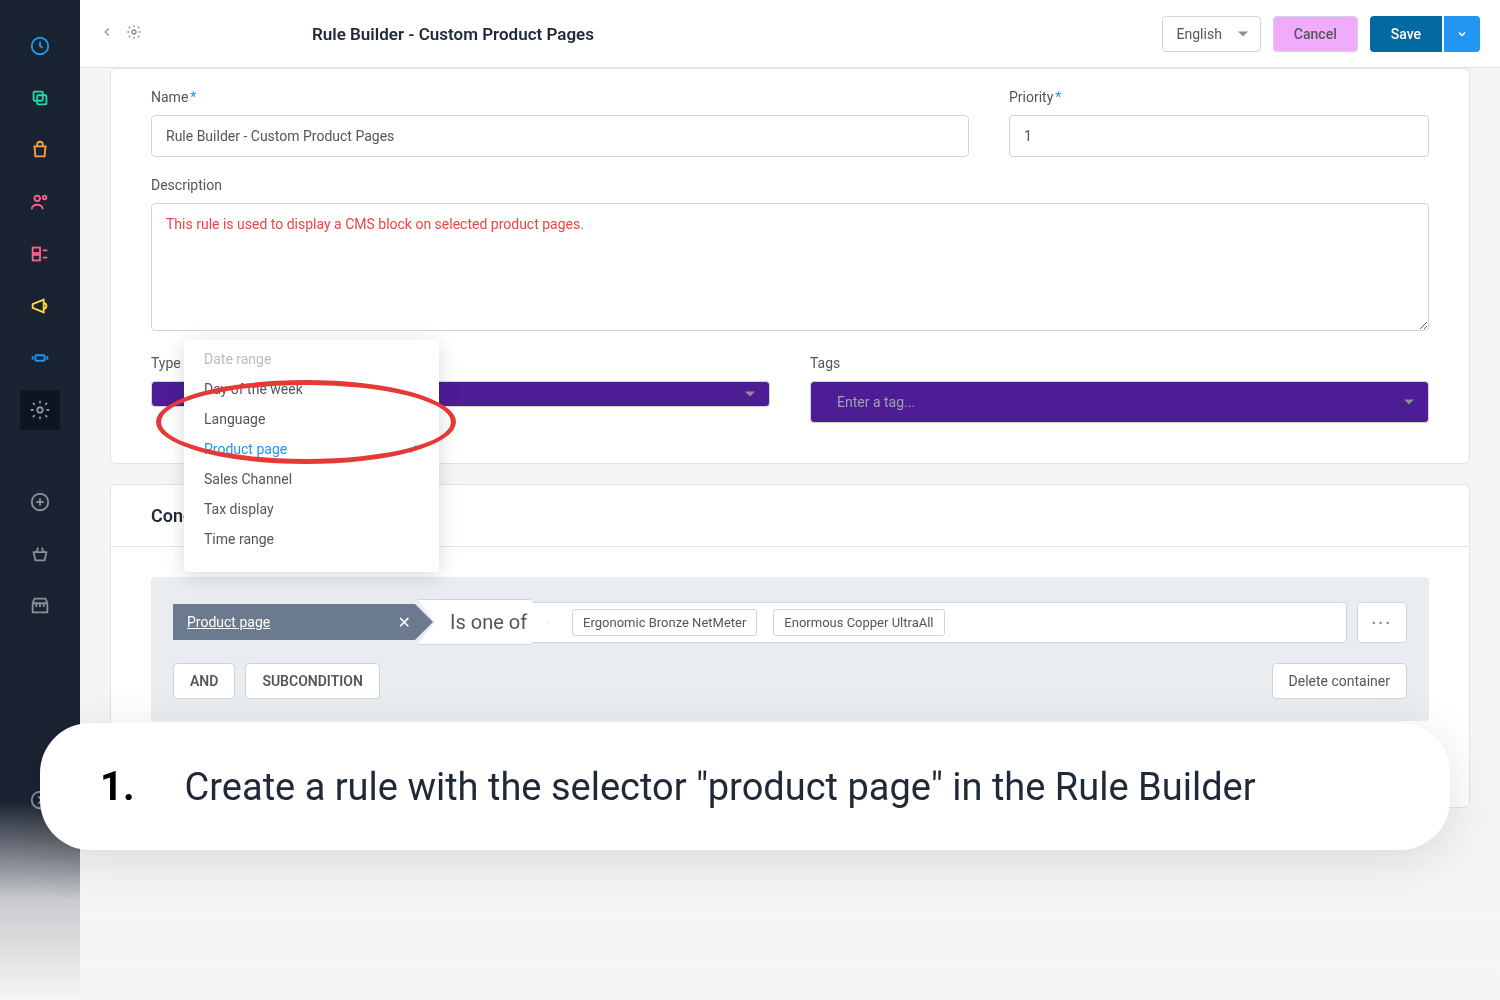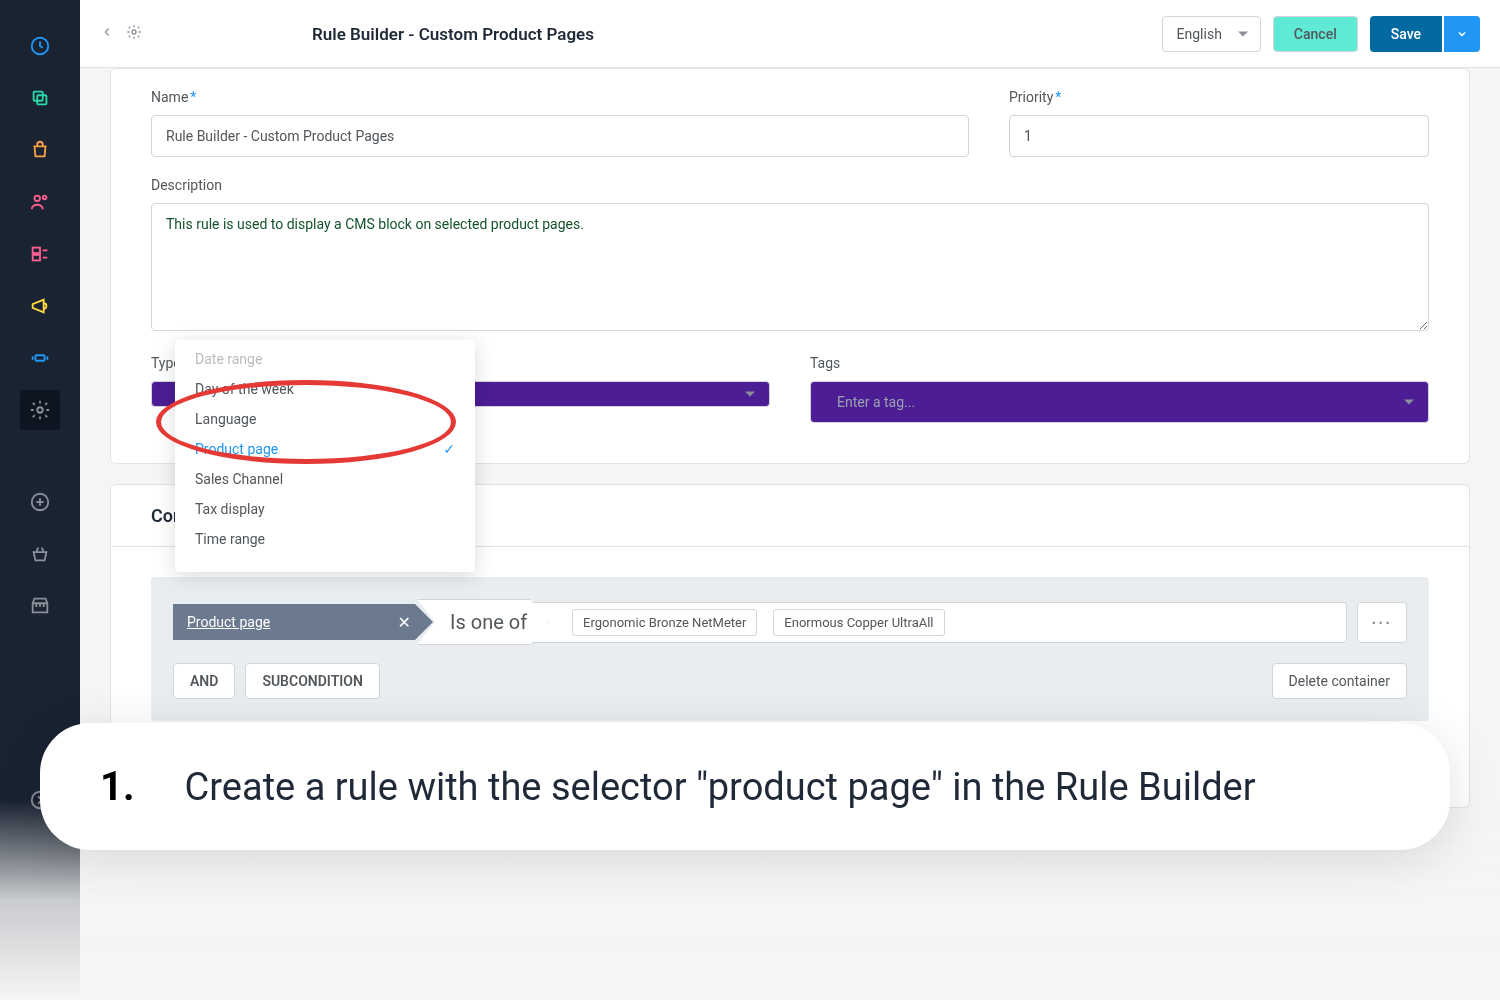--- a/index.html
+++ b/index.html
@@ -12,40 +12,40 @@
     .sidebar-spacer { flex: 1; }
     
     .topbar { position: fixed; left: 80px; right: 0; top: 0; height: 68px; background: #fff; border-bottom: 1px solid #e0e3e8; display: flex; align-items: center; padding: 0 20px; z-index: 50; }
     .topbar-back { color: #8a8f98; margin-right: 12px; cursor: pointer; }
     .topbar-gear { color: #8a8f98; margin-right: 40px; cursor: pointer; }
     .topbar-title { font-size: 17px; font-weight: 600; color: #1f2937; margin-left: 130px; }
     .topbar-right { margin-left: auto; display: flex; gap: 12px; align-items: center; padding-left: 8px; }
     .lang-select { border: 1px solid #d1d5db; border-radius: 4px; padding: 9px 38px 9px 14px; font-size: 14px; color: #52575c; background: #fff; position: relative; cursor: pointer; }
     .lang-select::after { content: ''; position: absolute; right: 12px; top: 50%; transform: translateY(-50%); border-left: 5px solid transparent; border-right: 5px solid transparent; border-top: 5px solid #8a8f98; }
     .btn { padding: 9px 20px; border-radius: 4px; font-size: 14px; font-weight: 500; cursor: pointer; border: 1px solid transparent; }
-    .btn-cancel { background: #5eead4; border-color: #d1d5db; color: #52575c; }
+    .btn-cancel { background: #f0abfc; border-color: #d1d5db; color: #52575c; }
     .btn-save { background: #0369a1; color: #fff; }
     .btn-save-group { display: flex; }
     .btn-save-chevron { background: #2196f3; color: #fff; border-radius: 0 4px 4px 0; padding: 9px 12px; cursor: pointer; display: flex; align-items: center; margin-left: 2px; }
     .btn-save-main { border-radius: 4px 0 0 4px; }
     
     .content { position: absolute; left: 80px; right: 0; top: 68px; padding: 0 30px 30px 30px; }
     .card { background: #fff; border: 1px solid #e0e3e8; border-radius: 6px; padding: 0 40px 40px 40px; margin-top: 0px; }
     .form-row { display: flex; gap: 40px; margin-top: 20px; }
     .form-group { flex: 1; }
     .form-group.narrow { flex: 0 0 420px; }
     .form-label { font-size: 14px; color: #52575c; margin-bottom: 10px; display: block; }
     .required { color: #2196f3; margin-left: 2px; }
     .form-input { width: 100%; border: 1px solid #d1d5db; border-radius: 4px; padding: 12px 14px; font-size: 14px; color: #52575c; }
-    .form-textarea { width: 100%; border: 1px solid #d1d5db; border-radius: 4px; padding: 12px 14px; font-size: 14px; color: #14532d; min-height: 128px; resize: vertical; }
+    .form-textarea { width: 100%; border: 1px solid #d1d5db; border-radius: 4px; padding: 12px 14px; font-size: 14px; color: #ef4444; min-height: 128px; resize: vertical; }
     .form-select { width: 100%; border: 1px solid #d1d5db; border-radius: 4px; padding: 12px 38px 12px 26px; font-size: 14px; color: #52575c; background: #4c1d95; position: relative; cursor: pointer; }
     .form-select::after { content: ''; position: absolute; right: 14px; top: 50%; transform: translateY(-50%); border-left: 5px solid transparent; border-right: 5px solid transparent; border-top: 5px solid #8a8f98; }
     .placeholder { color: #9ca3af; }
     
-    .dropdown { position: absolute; left: 175px; top: 340px; width: 300px; background: #fff; border-radius: 4px; box-shadow: 0 4px 20px rgba(0,0,0,0.15); z-index: 200; padding: 4px 0; max-height: 250px; overflow: hidden; }
+    .dropdown { position: absolute; left: 184px; top: 340px; width: 255px; background: #fff; border-radius: 4px; box-shadow: 0 4px 20px rgba(0,0,0,0.15); z-index: 200; padding: 4px 0; max-height: 250px; overflow: hidden; }
     .dropdown-item { padding: 7px 20px; font-size: 14px; color: #52575c; cursor: pointer; display: flex; align-items: center; justify-content: space-between; }
     .dropdown-item.selected { color: #2196f3; }
     .dropdown-item.header { font-weight: 600; color: #1f2937; }
     .dropdown-check { color: #2196f3; }
     
     .conditions-card { background: #fff; border: 1px solid #e0e3e8; border-radius: 6px; margin-top: 20px; }
     .conditions-header { padding: 20px 40px; font-size: 18px; font-weight: 600; color: #1f2937; border-bottom: 1px solid #e0e3e8; }
     .conditions-body { padding: 30px 40px; }
     .condition-block { background: #eaedf0; border-radius: 4px; padding: 22px; }
     .condition-row { display: flex; align-items: center; gap: 0; margin-bottom: 18px; }

